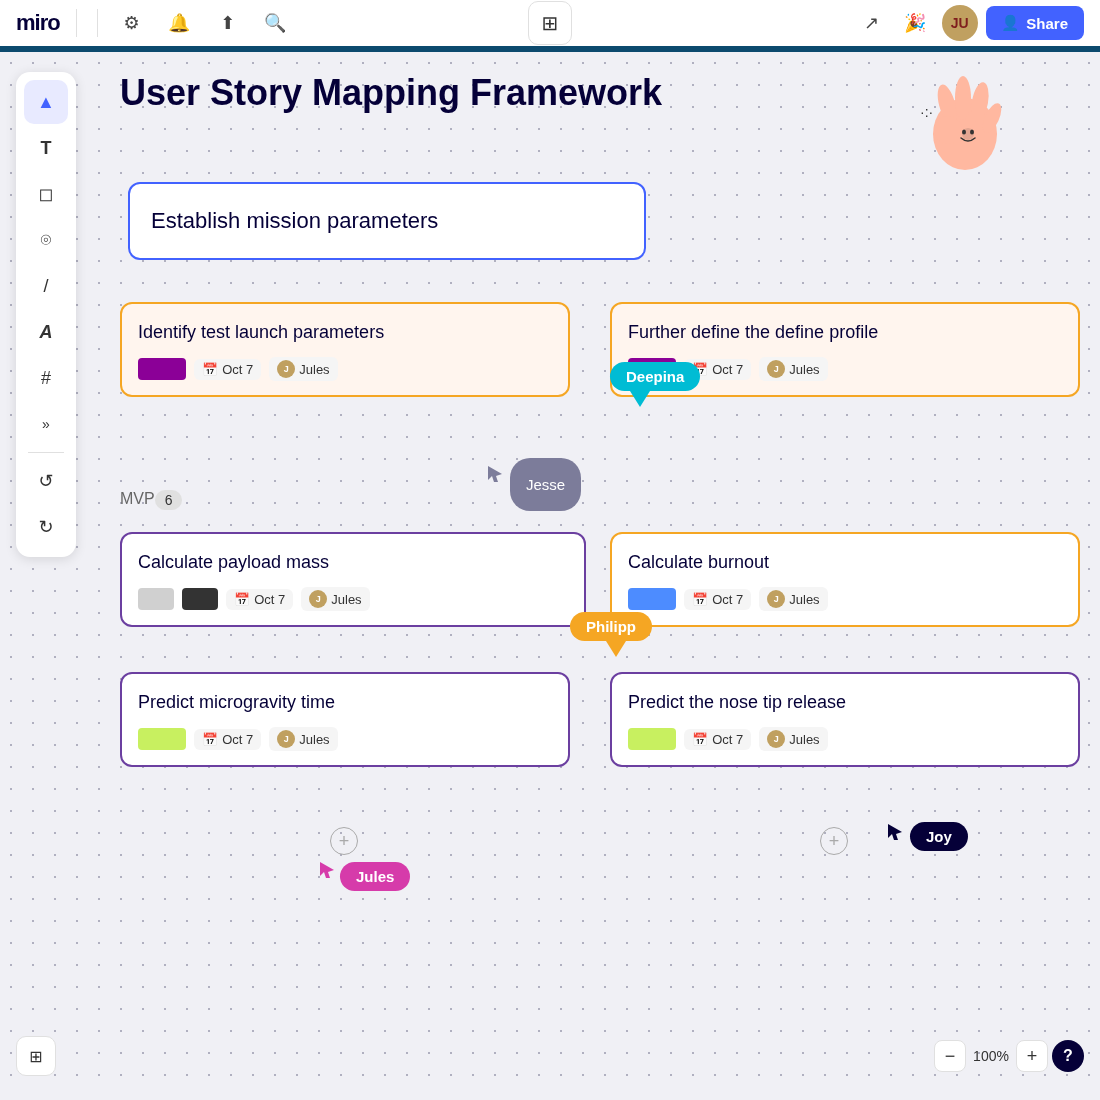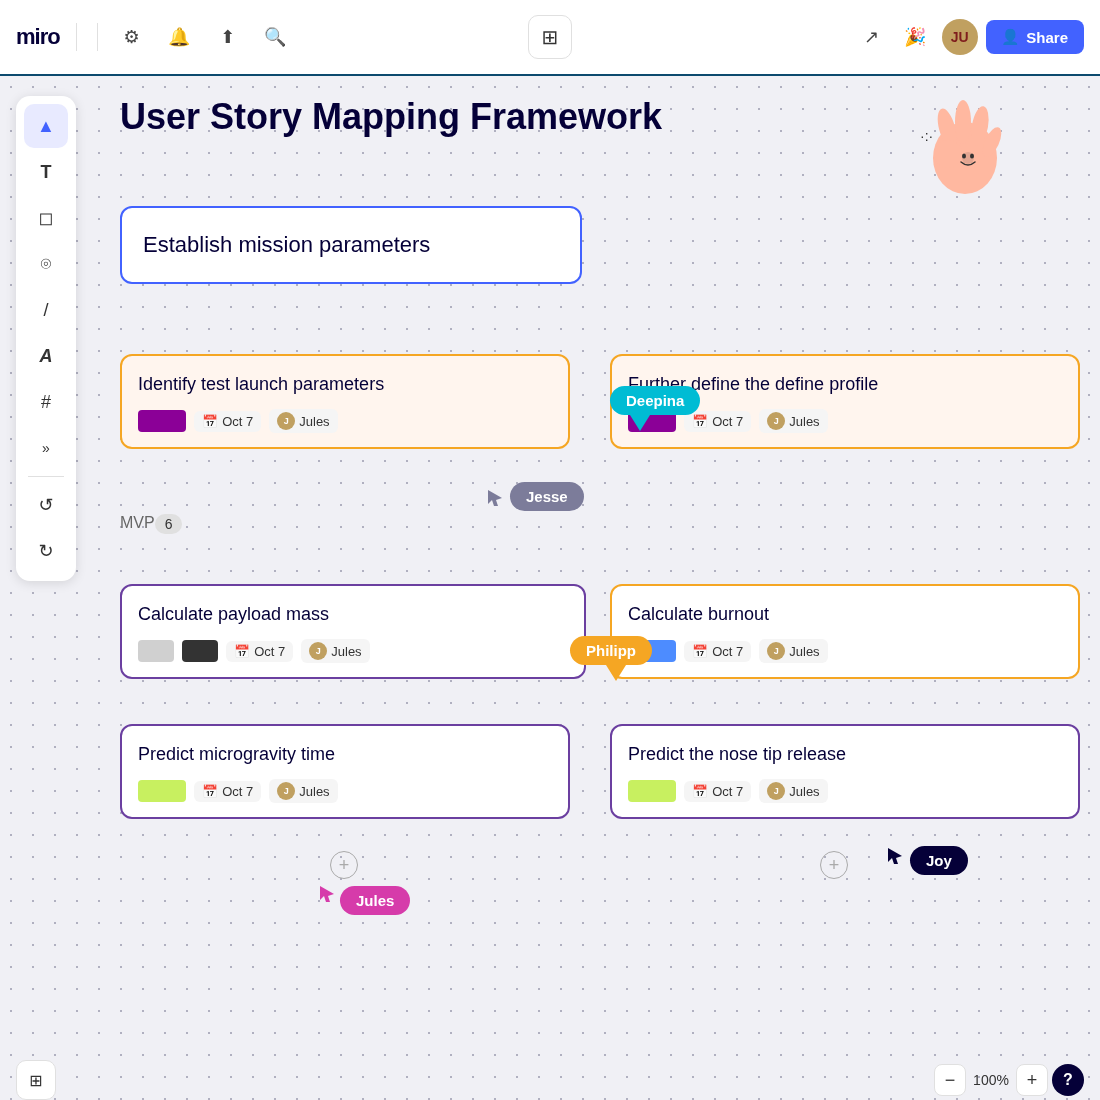--- a/index.html
+++ b/index.html
@@ -1,22 +1,22 @@
 <!DOCTYPE html>
 <html><head>
   <meta charset="utf-8">
   <style>
     * { box-sizing: border-box; margin: 0; padding: 0; }
     body { font-family: -apple-system, BlinkMacSystemFont, 'Segoe UI', sans-serif; background: #f0f0f5; width: 1100px; height: 1100px; overflow: hidden; }
 
     
     .topbar {
-      height: 76px;
-      background: #fff;
-      border-bottom: 2px solid #0c4a6e;
+      height: 52px;
+      background: #fff;
+      border-bottom: 6px solid #0c4a6e;
       display: flex;
       align-items: center;
       padding: 0 16px;
       gap: 12px;
       position: relative;
       z-index: 100;
     }
     .miro-logo {
       font-weight: 900;
       font-size: 22px;
@@ -136,21 +136,20 @@
       color: #050038;
     }
 
     
     .story-card {
       background: #fff5ee;
       border: 2px solid #f5a623;
       border-radius: 12px;
       padding: 18px 16px 14px;
       position: absolute;
-      margin-top: 28px;
     }
     .story-card.purple-border {
       border-color: #6b3fa0;
       background: #fff;
     }
     .story-card-title {
       font-size: 18px;
       font-weight: 500;
       color: #050038;
       margin-bottom: 14px;
@@ -351,21 +350,21 @@
       <ellipse cx="62" cy="70" rx="2" ry="2.5" fill="#333"></ellipse>
 
       <path d="M51 76 Q58 82 65 76" stroke="#333" stroke-width="1.5" fill="none" stroke-linecap="round"></path>
 
       <text x="10" y="55" font-size="14" fill="#333">·:·</text>
     </svg>
   </div>
 
   <div style="position:absolute; left:120px; top:130px; right:20px; bottom:60px;">
 
-    <div class="mission-card" style="position:absolute; left:0; top:0; width:462px;padding-left:21px;">
+    <div class="mission-card" style="position:absolute; left:8px; top:0; width:518px;padding-left:21px;">
       <div class="mission-card-title">Establish mission parameters</div>
     </div>
 
     <div class="story-card" style="position:absolute; left:0; top:120px; width:450px;">
       <div class="story-card-title">Identify test launch parameters</div>
       <div class="card-meta">
         <div class="color-swatch" style="background:#8b0097;"></div>
         <div class="card-date">
           <span>📅</span>
           <span>Oct 7</span>
@@ -460,21 +459,21 @@
 
     <button class="plus-btn" style="position:absolute; left:210px; top:645px;">+</button>
     <button class="plus-btn" style="position:absolute; left:700px; top:645px;">+</button>
 
     <div style="position:absolute; left:490px; top:180px; z-index:50;">
       <div style="background:#00bcd4; border-radius:20px; padding:6px 16px; color:#fff; font-size:15px; font-weight:600; display:inline-block;">Deepina</div>
       <div style="width:0;height:0;border-left:10px solid transparent;border-right:10px solid transparent;border-top:16px solid #00bcd4;margin-left:20px;"></div>
     </div>
 
     <div style="position:absolute; left:390px; top:276px; z-index:50;">
-      <div style="background:#7c7c9a; border-radius:20px; padding:6px 16px; color:#fff; font-size:15px; font-weight:700; display:inline-block;">Jesse</div>
+      <div style="background:#7c7c9a; border-radius:20px; padding:18px 16px; color:#fff; font-size:15px; font-weight:400; display:inline-block;">Jesse</div>
       <svg style="position:absolute; left:-22px; top:8px;" width="22" height="22">
         <polygon points="0,0 14,8 8,10 10,16 6,16 4,10 0,14" fill="#7c7c9a"></polygon>
       </svg>
     </div>
 
     <div style="position:absolute; left:450px; top:430px; z-index:50;">
       <div style="background:#f5a623; border-radius:20px; padding:6px 16px; color:#fff; font-size:15px; font-weight:600; display:inline-block;">Philipp</div>
       <div style="width:0;height:0;border-left:10px solid transparent;border-right:10px solid transparent;border-top:16px solid #f5a623;margin-left:36px;"></div>
     </div>
 

